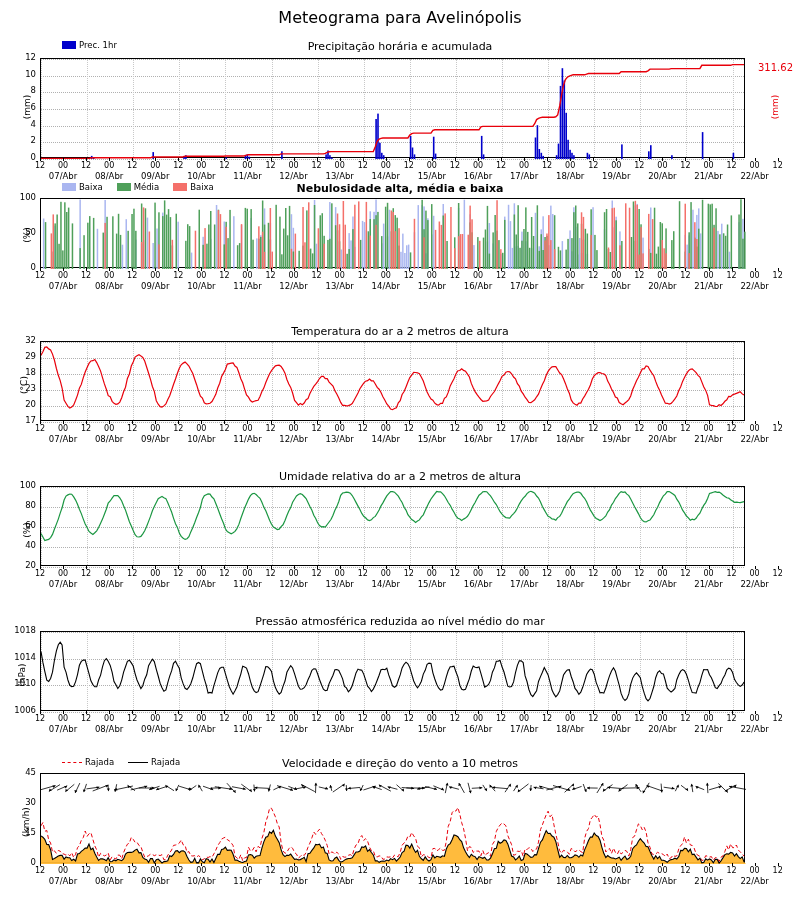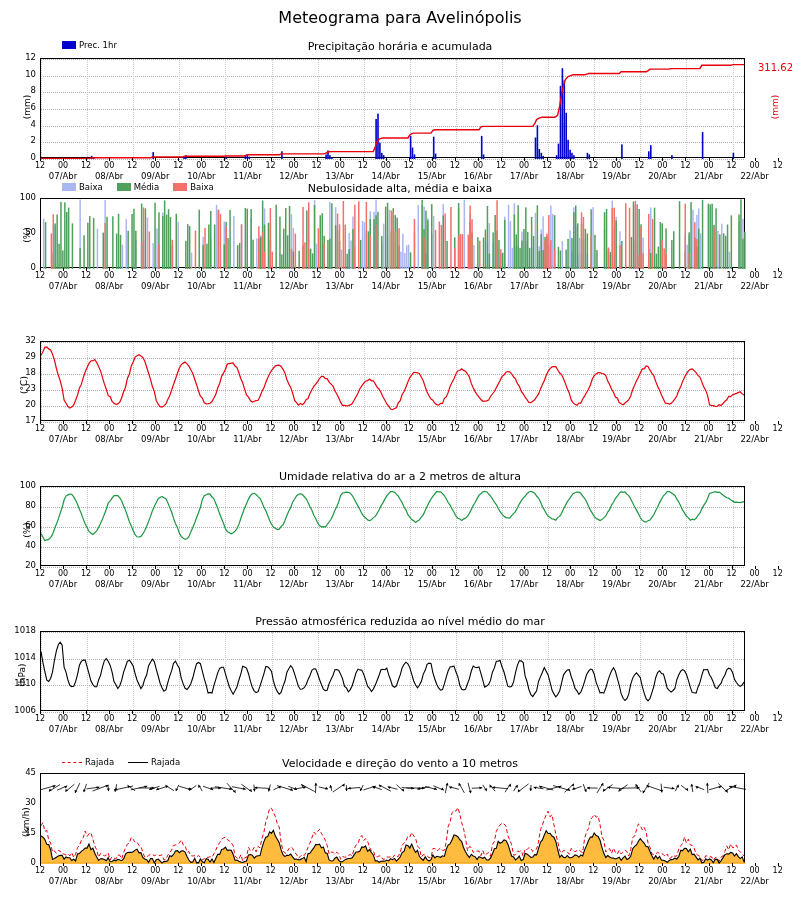--- a/index.html
+++ b/index.html
@@ -225,21 +225,21 @@
       <div class="xday" style="left: 455.984px; top: 131px;">16/Abr</div>
       <div class="xday" style="left: 502.087px; top: 131px;">17/Abr</div>
       <div class="xday" style="left: 548.191px; top: 131px;">18/Abr</div>
       <div class="xday" style="left: 594.294px; top: 131px;">19/Abr</div>
       <div class="xday" style="left: 640.398px; top: 131px;">20/Abr</div>
       <div class="xday" style="left: 686.501px; top: 131px;">21/Abr</div>
       <div class="xday" style="left: 732.605px; top: 131px;">22/Abr</div>
     </div>
 
   <div class="panel" id="p2" style="top:182px;height:105px;">
-    <div class="plot-title" style="top:0px;">Nebulosidade alta, média e baixa</div>
+    <div class="plot-title" style="top:0px;font-weight:bold;">Nebulosidade alta, média e baixa</div>
     <div class="legend" style="left:62px;top:0px;">
       <span class="lg-item">
           <span class="lg-swatch" style="background:#aab6f0"></span>
           <span>Baixa</span>
         </span>
       <span class="lg-item">
           <span class="lg-swatch" style="background:#4fa05a"></span>
           <span>Média</span>
         </span>
       <span class="lg-item">
@@ -740,20 +740,21 @@
       <div class="xday" style="left: 455.984px; top: 99px;">16/Abr</div>
       <div class="xday" style="left: 502.087px; top: 99px;">17/Abr</div>
       <div class="xday" style="left: 548.191px; top: 99px;">18/Abr</div>
       <div class="xday" style="left: 594.294px; top: 99px;">19/Abr</div>
       <div class="xday" style="left: 640.398px; top: 99px;">20/Abr</div>
       <div class="xday" style="left: 686.501px; top: 99px;">21/Abr</div>
       <div class="xday" style="left: 732.605px; top: 99px;">22/Abr</div>
     </div>
 
   <div class="panel" id="p3" style="top:325px;height:115px;">
+    <div class="plot-title" style="top:0px;">Temperatura do ar a 2 metros de altura</div>
     <div class="ylabel" style="left:-6px;top:55px;width:60px;">(°C)</div>
     <div class="axes" id="ax3" style="left:40px;top:16px;width:705px;height:80px;">
         <div class="grid-h" style="top: 80px;"></div>
         <div class="grid-h" style="top: 64px;"></div>
         <div class="grid-h" style="top: 48px;"></div>
         <div class="grid-h" style="top: 32px;"></div>
         <div class="grid-h" style="top: 16px;"></div>
         <div class="grid-h" style="top: 0px;"></div>
         <div class="grid-v" style="left: 0px;"></div>
         <div class="grid-v" style="left: 46.1035px;"></div>

